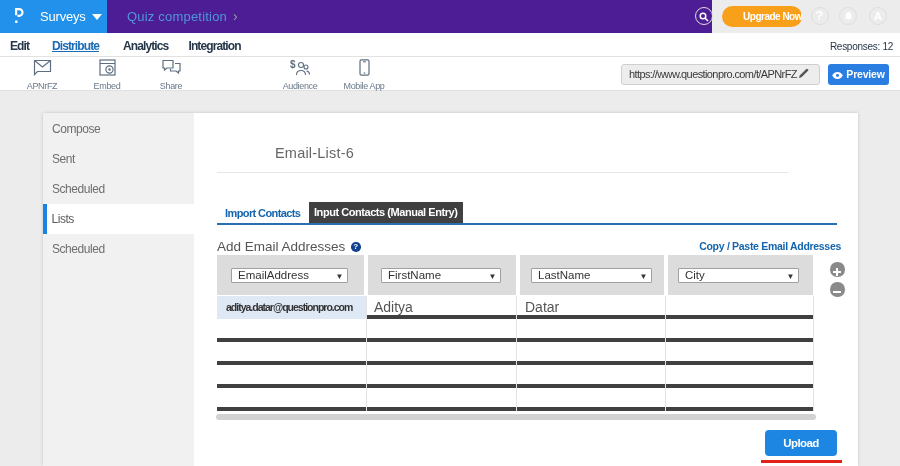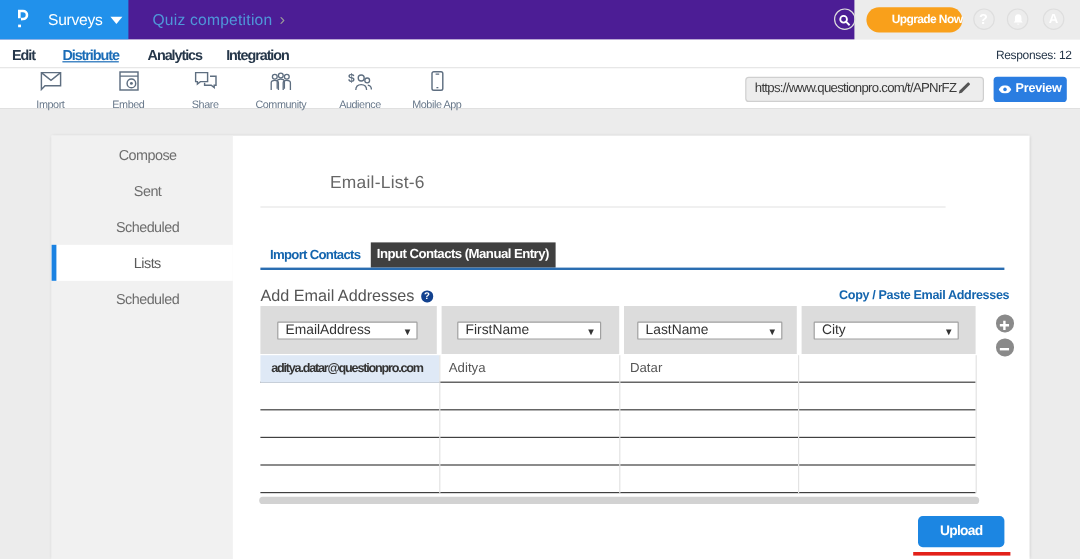--- a/index.html
+++ b/index.html
@@ -28,41 +28,41 @@
 .toolbar { position:absolute; left:0; top:57px; width:900px; height:34px; background:#fff; border-bottom:1px solid #e0e0e0; }
 .titem { position:absolute; top:2px; text-align:center; color:#5e6e80; }
 .titem .lbl { font-size:9px; color:#68788a; margin-top:1px; letter-spacing:-0.35px; }
 .urlbox { position:absolute; left:621px; top:7px; width:199px; height:21px; background:#ededed; border:1px solid #cfcfcf; border-radius:3px; font-size:11px; letter-spacing:-0.6px; color:#3a3a3a; line-height:19px; padding-left:7px; }
 .pencil { position:absolute; left:176px; top:3px; }
 .preview { position:absolute; left:828px; top:7px; width:61px; height:21px; background:#2a7de1; border-radius:3px; color:#fff; font-size:10.5px; font-weight:bold; letter-spacing:-0.2px; text-align:center; line-height:21px; }
 
 
 .card { position:absolute; left:43px; top:113px; width:815px; height:353px; background:#fff; box-shadow:0 0 3px rgba(0,0,0,0.18); }
 .sidebar { position:absolute; left:0; top:0; width:151px; height:353px; background:#f1f1f1; }
-.sitem { position:absolute; left:0; width:151px; height:30px; line-height:31px; padding-left:9px; font-size:12px; letter-spacing:-0.45px; color:#6e6e6e;text-align:center; }
+.sitem { position:absolute; left:0; width:151px; height:30px; line-height:31px; padding-left:9px; font-size:12px; letter-spacing:-0.45px; color:#6e6e6e; }
 .sitem.on { background:#fff; color:#5a5a5a; border-left:4.5px solid #1a82e2; padding-left:4.5px; }
 
 .panel { position:absolute; left:151px; top:0; width:668px; height:353px; }
 .h1 { position:absolute; left:81px; top:32px; font-size:14.5px; color:#666; letter-spacing:0.2px; }
 .hrule { position:absolute; left:23px; top:59px; width:571px; height:1px; background:#e7e7e7; }
 .tab1 { position:absolute; left:31px; top:94px; font-size:11px; font-weight:bold; color:#1465ae; letter-spacing:-0.6px; }
 .tabon { position:absolute; left:115px; top:89px; width:154px; height:21px; line-height:21px; padding-left:5px; background:#404040; color:#fff; font-size:11px; font-weight:bold; letter-spacing:-0.45px; }
 .tabline { position:absolute; left:23px; top:110px; width:620px; height:1.5px; background:#2a6db1; }
 .addlbl { position:absolute; left:23px; top:126px; font-size:13.5px; color:#555; }
 .qbadge { position:absolute; left:157px; top:129px; width:9.5px; height:9.5px; border-radius:50%; background:#12418e; color:#fff; font-size:8px; font-weight:bold; text-align:center; line-height:10px; }
 .cplink { position:absolute; right:21px; top:127px; font-size:10.5px; font-weight:bold; color:#1465ae; letter-spacing:-0.3px; }
 
 
 .thead { position:absolute; left:23px; top:142px; width:596px; height:41px; }
 .hcell { position:absolute; top:0; height:40px; background:#dcdcdc; }
 .sel { position:absolute; top:13px; height:15px; background:#fff; border:1px solid #a0a0a0; border-radius:1px; font-size:11.5px; color:#333; line-height:13px; padding-left:6px; }
 .sel .arr { position:absolute; right:3.5px; top:1px; font-size:8px; color:#333; }
 .tbody { position:absolute; left:23px; top:183px; width:596px; }
-.trow { position:absolute; left:0; width:596px; height:23px; border-bottom:1px solid #404040; }
-.tcell { position:absolute; top:0; height:23px; font-size:11px; color:#555; line-height:22px; }
+.trow { position:absolute; left:0; width:596px; height:23px; border-bottom:4px solid #404040; }
+.tcell { position:absolute; top:0; height:23px; font-size:14px; color:#555; line-height:22px; }
 .vline { position:absolute; top:0; width:1px; height:115px; background:#e3e3e3; }
 .hl { background:#dfe9f6; color:#333; font-weight:bold; font-size:10.5px; letter-spacing:-1px; }
 .pm { position:absolute; left:636px; width:14.5px; height:14.5px; border-radius:50%; background:#8a8a8a; color:#fff; text-align:center; }
 .scrollbar { position:absolute; left:22px; top:300.5px; width:600px; height:6px; background:#d2d2d2; border-radius:3px; }
 .upload { position:absolute; left:571px; top:317px; width:72px; height:26px; background:#1c86e2; border-radius:4px; color:#fff; font-size:11.5px; font-weight:bold; letter-spacing:-0.6px; text-align:center; line-height:26px; }
 .redline { position:absolute; left:566.5px; top:347px; width:81px; height:2.5px; background:#e32119; }
 </style>
 </head>
 <body>
 
@@ -101,48 +101,37 @@
   <a style="left:188.5px;">Integration</a>
   <span class="resp">Responses: 12</span>
 </div>
 
 <div class="toolbar">
   <div class="titem" style="left:24px; width:36px;">
     <svg width="19" height="17" viewBox="0 0 19 17">
         <path d="M1.5 1.5 H17.5 V12.5 H4.5 L1.5 15.5 Z" fill="none" stroke="#5e6e80" stroke-width="1.2"></path>
         <path d="M1.5 1.5 L9.5 8 L17.5 1.5" fill="none" stroke="#5e6e80" stroke-width="1.2"></path>
       </svg>
-    <div class="lbl">Import</div>
+    <div class="lbl">APNrFZ</div>
   </div>
   <div class="titem" style="left:88px; width:38px;">
     <svg width="17" height="17" viewBox="0 0 17 17">
         <rect x="1" y="1" width="15" height="15" fill="none" stroke="#5e6e80" stroke-width="1.2"></rect>
         <line x1="1" y1="4.5" x2="16" y2="4.5" stroke="#5e6e80" stroke-width="1"></line>
         <circle cx="10.5" cy="10.5" r="3.6" fill="none" stroke="#5e6e80" stroke-width="1.2"></circle>
         <circle cx="10.5" cy="10.5" r="1.2" fill="#5e6e80"></circle>
       </svg>
     <div class="lbl">Embed</div>
   </div>
   <div class="titem" style="left:152px; width:38px;">
     <svg width="19" height="17" viewBox="0 0 19 17">
         <path d="M1 1.5 H11 V9 H5 L2.5 11 V9 H1 Z" fill="none" stroke="#5e6e80" stroke-width="1.2"></path>
         <path d="M13 4.5 H18 V12 H16.5 V14 L14 12 H8.5 V10" fill="none" stroke="#5e6e80" stroke-width="1.2"></path>
       </svg>
     <div class="lbl">Share</div>
-  </div>
-  <div class="titem" style="left:204px; width:60px;">
-    <svg width="20" height="17" viewBox="0 0 20 17">
-        <circle cx="5" cy="5" r="2" fill="none" stroke="#5e6e80" stroke-width="1.1"></circle>
-        <circle cx="10" cy="4" r="2" fill="none" stroke="#5e6e80" stroke-width="1.1"></circle>
-        <circle cx="15" cy="5" r="2" fill="none" stroke="#5e6e80" stroke-width="1.1"></circle>
-        <path d="M2 16 V10 C2 8.5 3.5 8 5 8 C6.5 8 8 8.5 8 10 V16" fill="none" stroke="#5e6e80" stroke-width="1.1"></path>
-        <path d="M7 15 V9 C7 7.5 8.5 7 10 7 C11.5 7 13 7.5 13 9 V15" fill="none" stroke="#5e6e80" stroke-width="1.1"></path>
-        <path d="M12 16 V10 C12 8.5 13.5 8 15 8 C16.5 8 18 8.5 18 10 V16" fill="none" stroke="#5e6e80" stroke-width="1.1"></path>
-      </svg>
-    <div class="lbl">Community</div>
   </div>
   <div class="titem" style="left:274px; width:52px;">
     <svg width="20" height="17" viewBox="0 0 20 17">
         <text x="0" y="9" font-size="10" font-weight="bold" fill="#5e6e80">$</text>
         <circle cx="11" cy="6" r="2.5" fill="none" stroke="#5e6e80" stroke-width="1.1"></circle>
         <circle cx="16" cy="8" r="2" fill="none" stroke="#5e6e80" stroke-width="1.1"></circle>
         <path d="M6.5 16 C6.5 12.5 8.5 11.5 11 11.5 C13.5 11.5 15.5 12.5 15.5 16" fill="none" stroke="#5e6e80" stroke-width="1.1"></path>
         <path d="M16.5 12 C18.5 12.3 19.5 13.5 19.5 15.5" fill="none" stroke="#5e6e80" stroke-width="1.1"></path>
       </svg>
     <div class="lbl">Audience</div>

